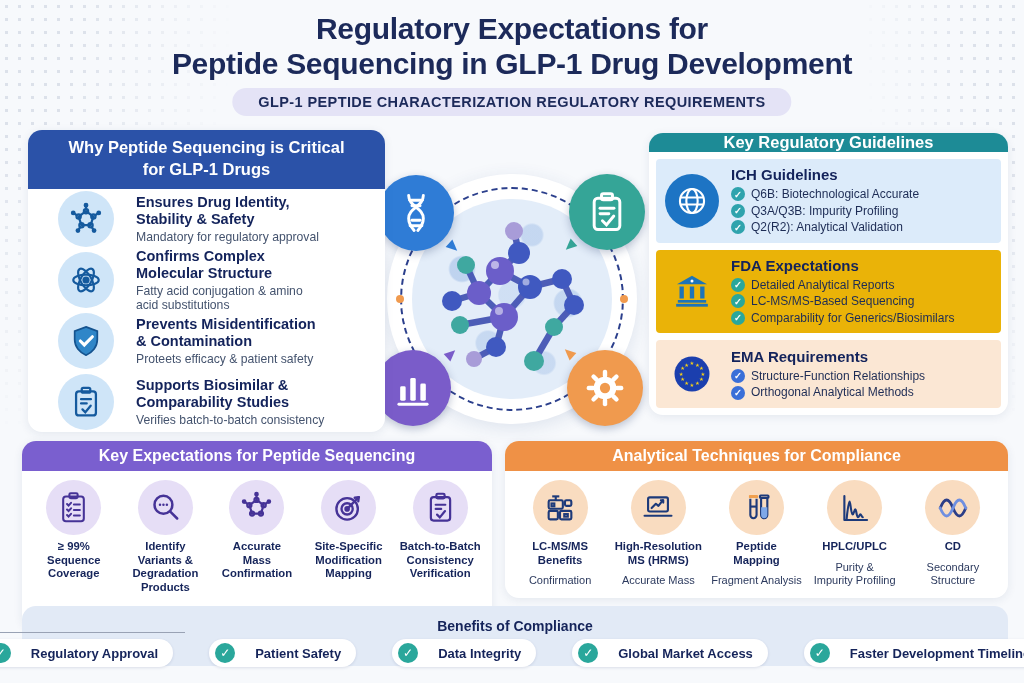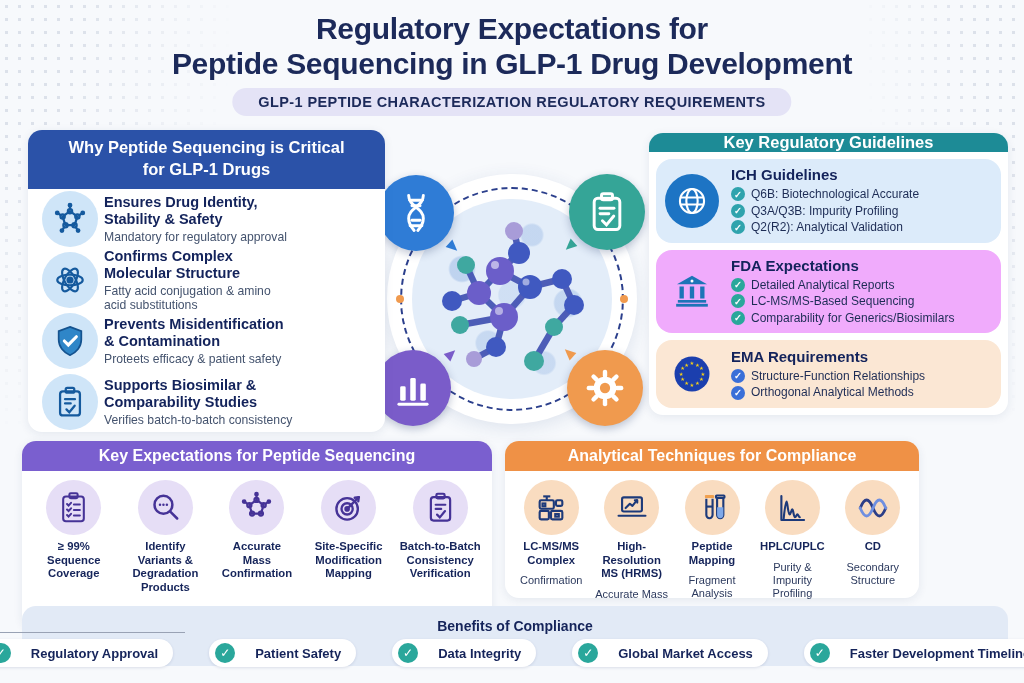--- a/index.html
+++ b/index.html
@@ -20,33 +20,33 @@
   .badge{position:absolute;top:88px;left:50%;transform:translateX(-50%);background:#e4e3f6;
          color:#1c2a5a;font-weight:bold;font-size:14.5px;padding:6px 26px;border-radius:18px;
          letter-spacing:.4px;white-space:nowrap;z-index:3;}
 
   .panel{position:absolute;background:#fff;border-radius:14px;box-shadow:0 2px 10px rgba(30,50,100,.09);z-index:2;}
 
   
   .p-why{left:28px;top:130px;width:357px;height:302px;}
   .p-why-h{background:#2b52a8;color:#fff;font-weight:bold;font-size:16.5px;text-align:center;
            line-height:1.32;padding:7px 6px 8px;border-radius:14px 14px 0 0;}
-  .why-row{display:flex;align-items:center;gap:6px;padding:0 14px;height:61px;}
+  .why-row{display:flex;align-items:center;gap:22px;padding:0 30px;height:61px;}
   .why-ic{width:56px;height:56px;min-width:56px;border-radius:50%;background:#cfe5f8;color:#155a9e;
           display:flex;align-items:center;justify-content:center;}
   .why-ic svg{width:34px;height:34px;}
   .why-t{font-weight:bold;font-size:14.5px;line-height:1.16;white-space:pre-line;color:#13235b;}
   .why-d{font-size:12.2px;line-height:1.15;white-space:pre-line;color:#44536e;margin-top:2px;}
 
   
   .p-reg{left:649px;top:133px;width:359px;}
   .p-reg-h{background:#1d8b96;color:#fff;font-weight:bold;font-size:16.5px;text-align:center;
            padding:0 0;border-radius:14px 14px 0 0;margin-bottom:7px;}
-  .reg-card{display:flex;align-items:center;gap:12px;margin:0 7px 7px;border-radius:16px;padding:7px 9px;}
-  .reg-card.c0{background:#dcebfa;} .reg-card.c1{background:#f0abfc;} .reg-card.c2{background:#fbe7d4;}
+  .reg-card{display:flex;align-items:center;gap:12px;margin:0 7px 7px;border-radius:4px;padding:7px 9px;}
+  .reg-card.c0{background:#dcebfa;} .reg-card.c1{background:#eab308;} .reg-card.c2{background:#fbe7d4;}
   .reg-ic{width:54px;height:54px;min-width:54px;display:flex;align-items:center;justify-content:center;}
   .reg-ic.globewrap{background:#1d74c4;border-radius:50%;}
   .reg-ic svg{width:40px;height:40px;}
   .reg-ic.globewrap svg{width:34px;height:34px;}
   .reg-t{font-weight:bold;font-size:15px;color:#13235b;margin-bottom:3px;}
   .reg-li{display:flex;align-items:center;gap:6px;font-size:12px;color:#1d2c55;line-height:1.38;}
   .chk{width:14px;height:14px;min-width:14px;border-radius:50%;color:#fff;font-size:9.5px;font-weight:bold;
        display:inline-flex;align-items:center;justify-content:center;}
   .chk::before{content:"✓";}
   .c0 .chk{background:#2fa3ad;} .c1 .chk{background:#2aa79b;} .c2 .chk{background:#3a6fd8;}
@@ -82,21 +82,21 @@
            padding:6px 0;border-radius:14px 14px 0 0;}
   .icon-row{display:flex;justify-content:space-around;padding:9px 6px 0;}
   .icon-item{display:flex;flex-direction:column;align-items:center;width:94px;}
   .exp-ic{width:55px;height:55px;border-radius:50%;background:#e6def6;color:#463397;
           display:flex;align-items:center;justify-content:center;}
   .exp-ic svg{width:33px;height:33px;}
   .item-l{margin-top:5px;font-weight:bold;font-size:11.3px;color:#15245a;text-align:center;
           white-space:pre-line;line-height:1.2;}
   .item-r{font-size:11px;color:#2c3a5e;text-align:center;white-space:pre-line;line-height:1.2;margin-top:7px;}
 
-  .p-tech{left:505px;top:441px;width:414px;height:157px;}
+  .p-tech{left:505px;top:441px;width:503px;height:157px;}
   .p-tech-h{background:#ef9146;color:#fff;font-weight:bold;font-size:16px;text-align:center;
             padding:6px 0;border-radius:14px 14px 0 0;}
   .tech-ic{width:55px;height:55px;border-radius:50%;background:#f9dcc0;color:#1d3a7a;
            display:flex;align-items:center;justify-content:center;}
   .tech-ic svg{width:34px;height:34px;}
 
   
   .strip{position:absolute;left:22px;top:606px;width:986px;height:60px;background:#e2eaf6;
          border-radius:14px;z-index:2;}
   .strip-t{text-align:center;font-weight:bold;font-size:14px;color:#15245a;padding-top:12px;}
@@ -484,21 +484,21 @@
               <rect x="4" y="14" width="6.5" height="6" rx="1"></rect>
             <rect x="12" y="14" width="8" height="6" rx="1"></rect>
               <rect x="15.5" y="6.5" width="4.5" height="4" rx="1"></rect>
             <line x1="9" y1="6.5" x2="9" y2="3.8"></line>
               <line x1="6.5" y1="3.8" x2="11.5" y2="3.8"></line>
             <rect x="6" y="8.8" width="2" height="2"></rect>
               <rect x="15" y="16.3" width="2.5" height="1.8"></rect>
           </svg>
         </div>
         <div class="item-l">LC-MS/MS
-Complex</div>
+Benefits</div>
         <div class="item-r">Confirmation</div>
       </div>
       <div class="icon-item">
         <div class="tech-ic">
           <svg viewBox="0 0 24 24" fill="none" stroke="currentColor" stroke-width="1.5" stroke-linecap="round" stroke-linejoin="round">
             <rect x="5" y="4.5" width="14" height="10" rx="1.2"></rect>
               <path d="M2.5 17.5h19"></path>
             <path d="M7.5 12l3-3 1.8 1.5 3.2-4"></path>
               <path d="M14 6.5h1.7v1.7"></path>
           </svg>

